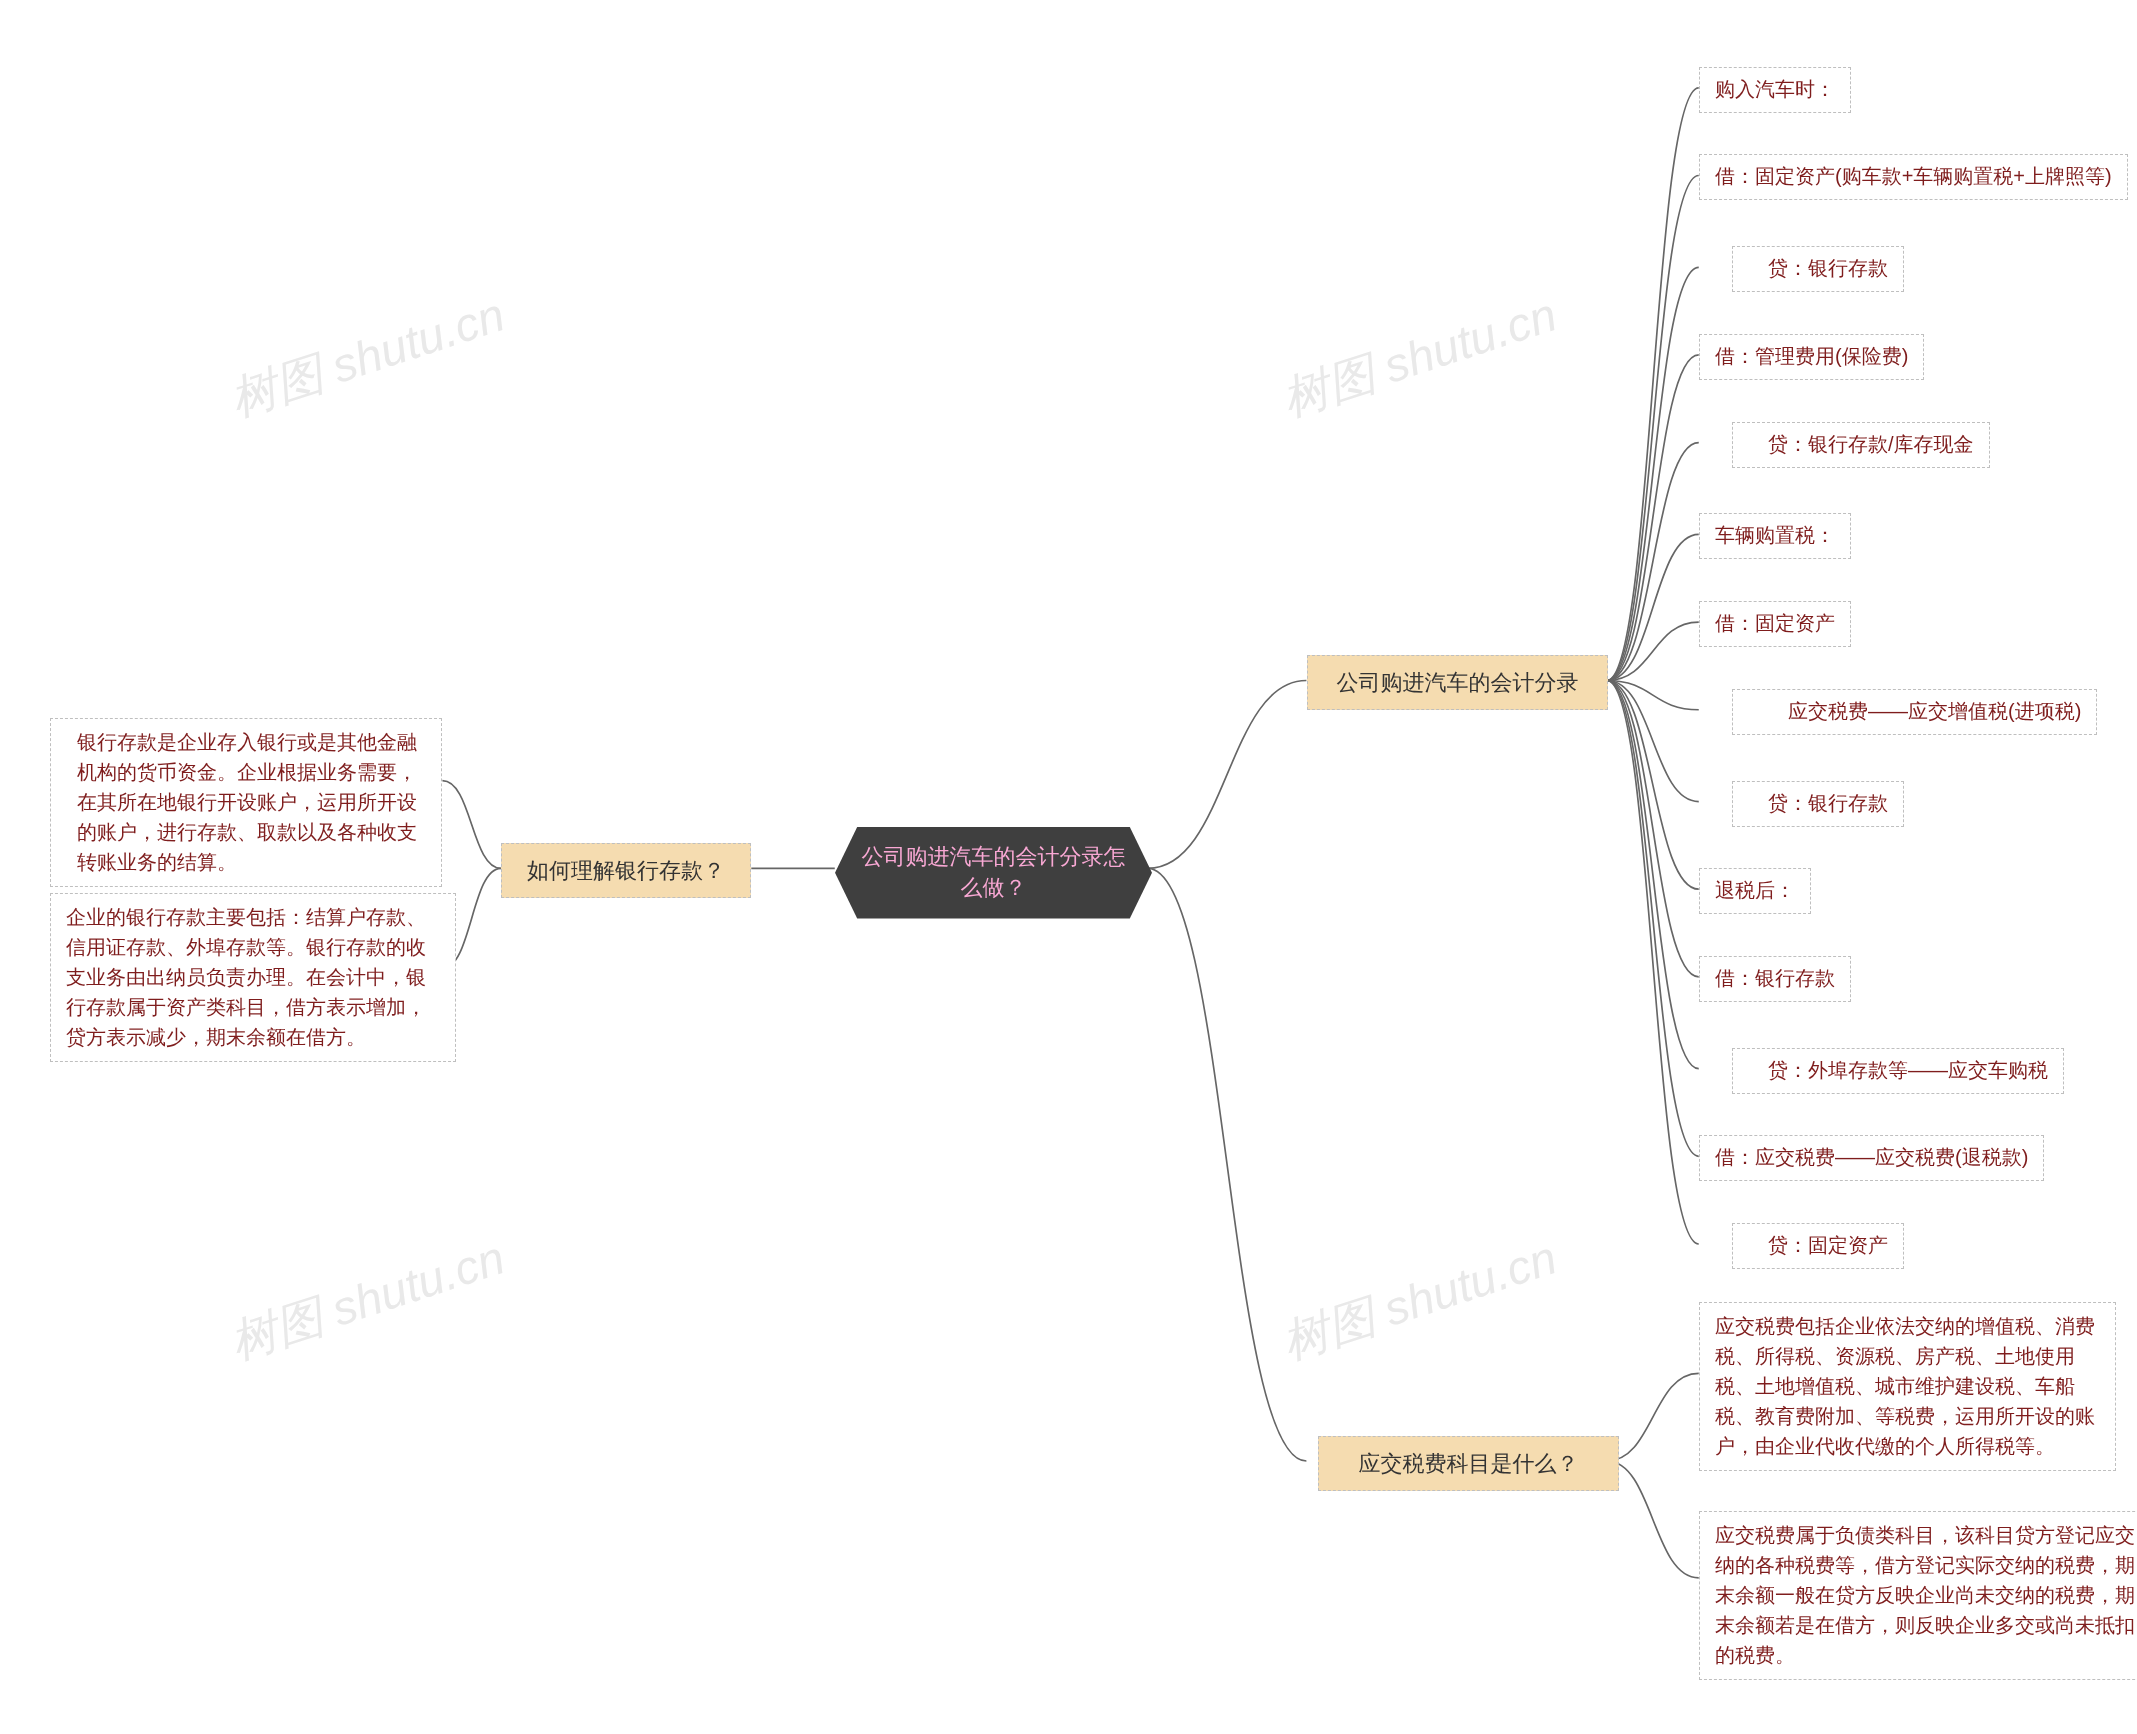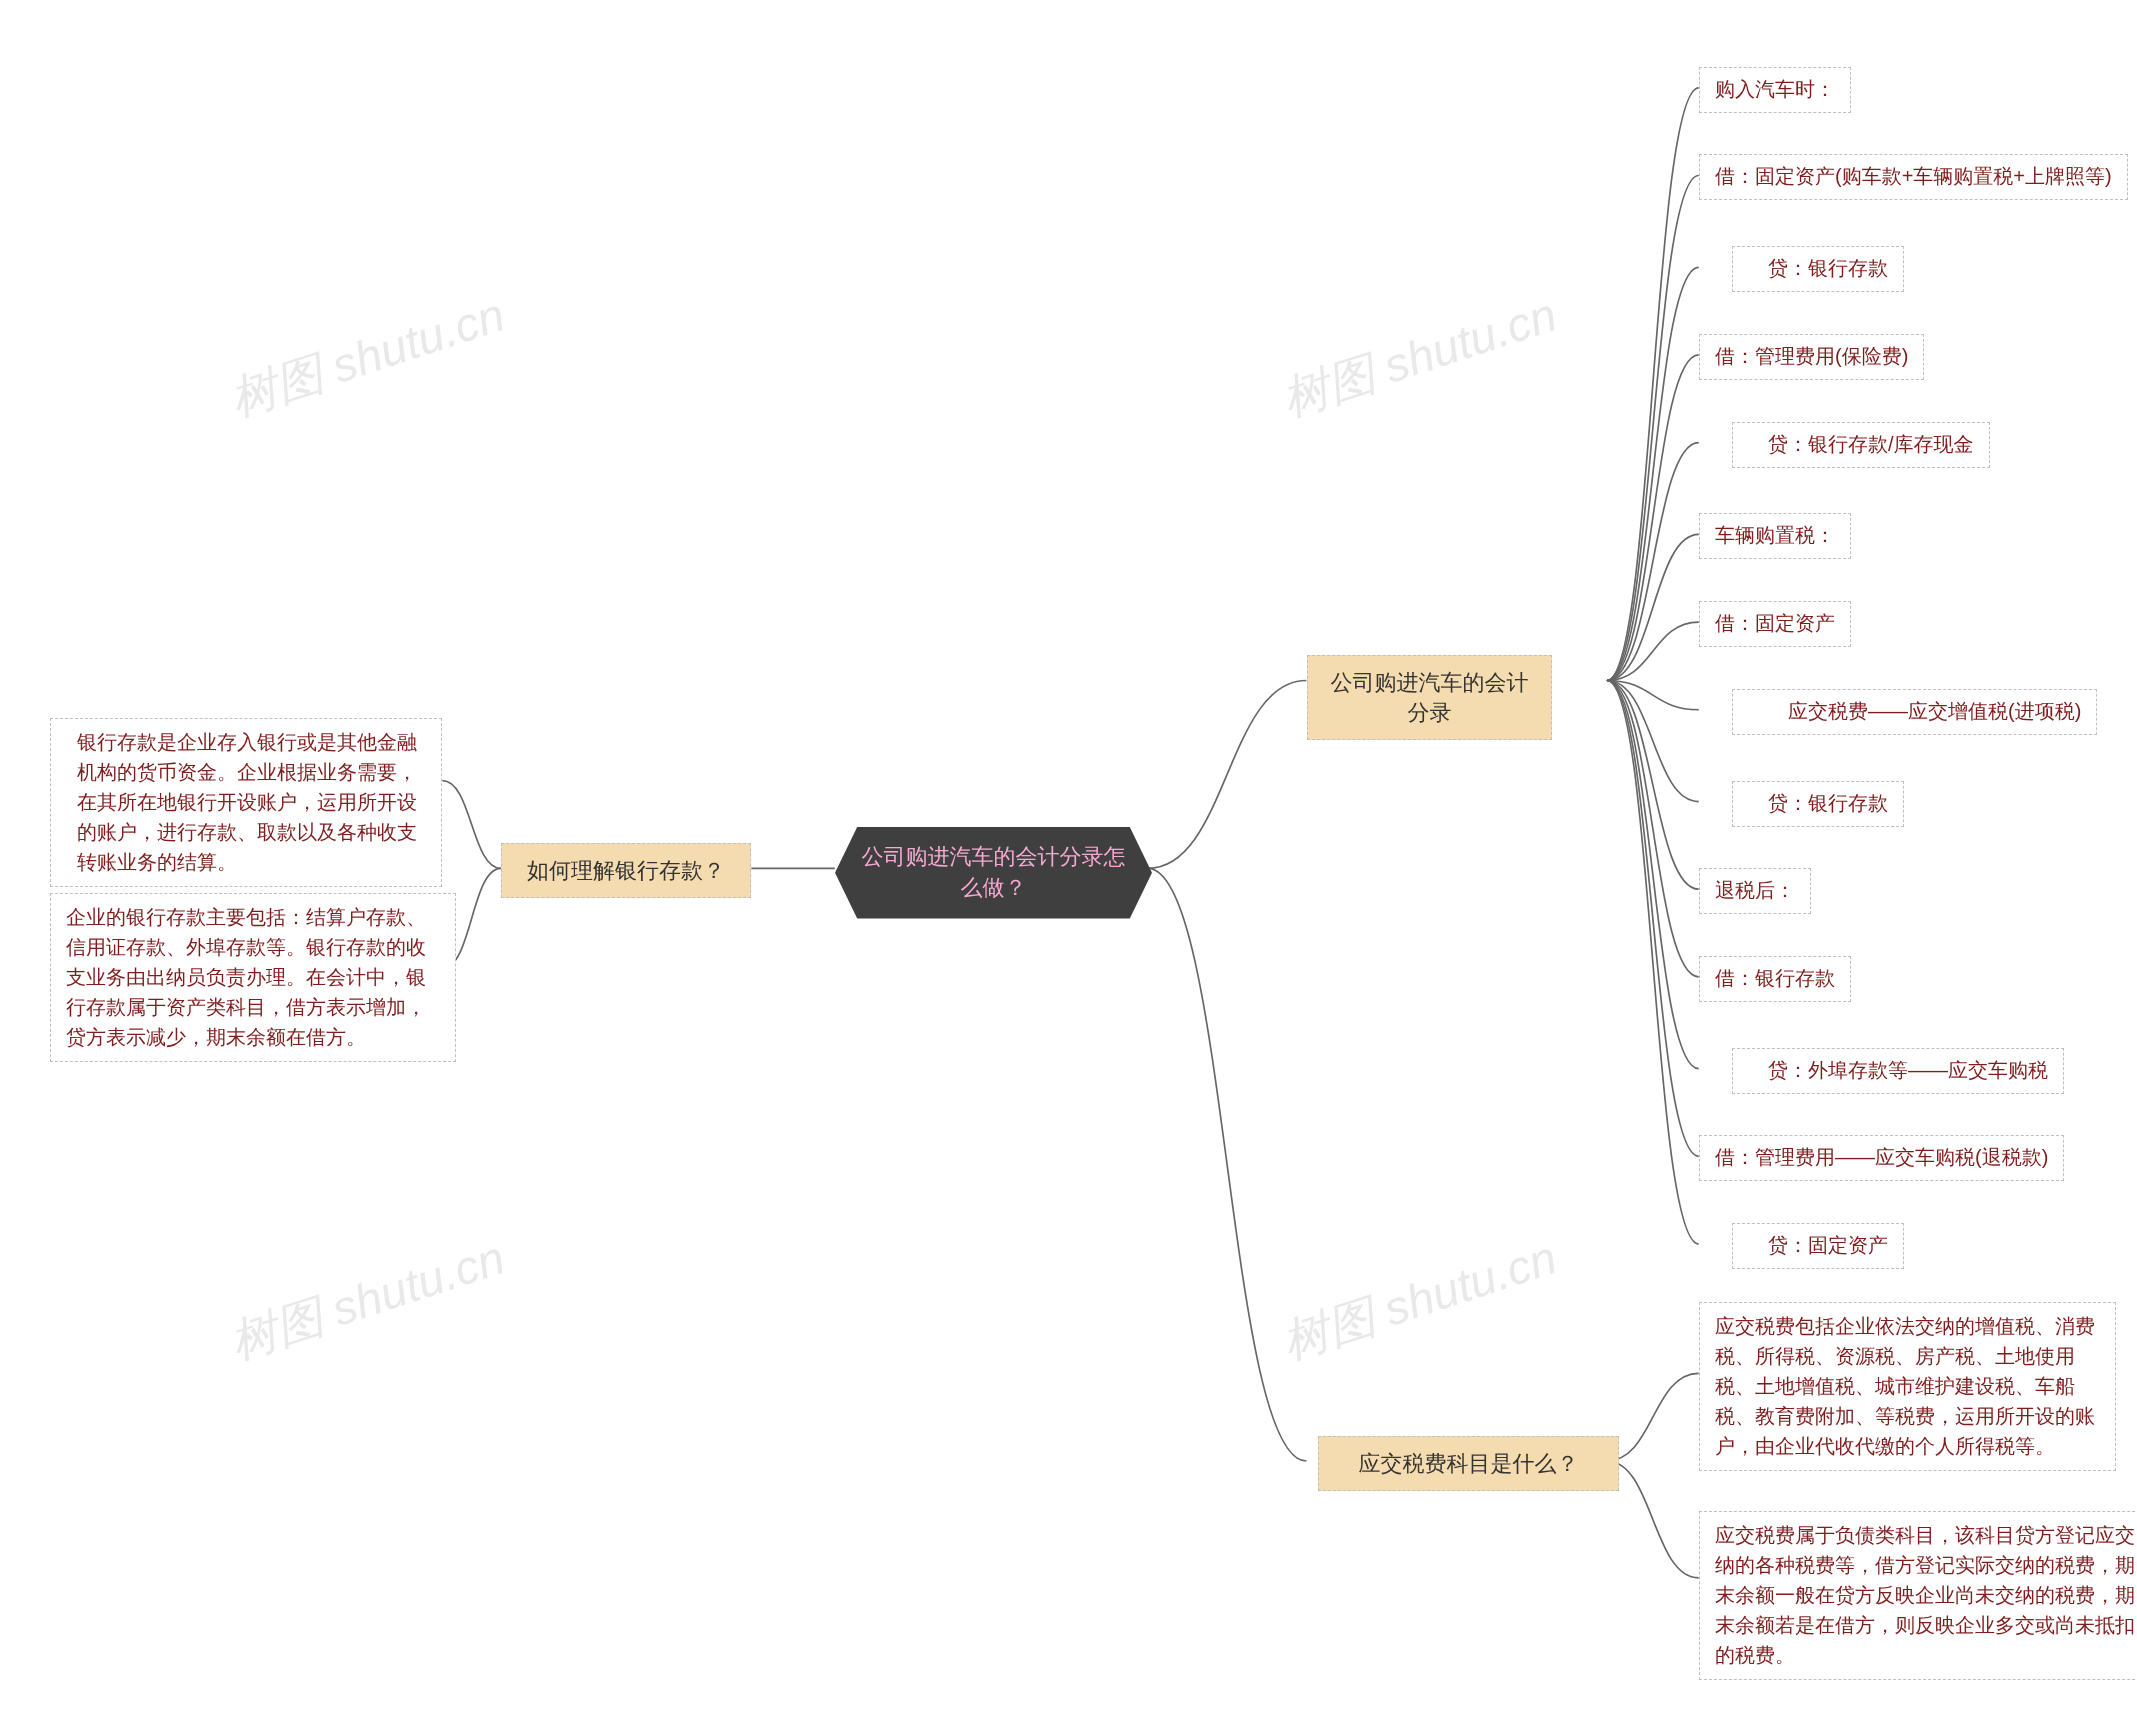--- a/index.html
+++ b/index.html
@@ -108,21 +108,21 @@
     <path d="M 1925 1750 C 1980 1750, 1980 1890, 2035 1890" stroke="#666" stroke-width="2" fill="none"></path>
 
     <path d="M 600 1040 C 565 1040, 565 935, 530 935" stroke="#666" stroke-width="2" fill="none"></path>
     <path d="M 600 1040 C 565 1040, 565 1160, 530 1160" stroke="#666" stroke-width="2" fill="none"></path>
   </svg>
 
   <div class="node root" style="left:835px; top:827px; width:317px;">
     <span>公司购进汽车的会计分录怎么做？</span>
   </div>
 
-  <div class="node branch" style="left:1307px; top:655px; width:245px;">
+  <div class="node branch" style="left:1307px; top:655px; width:301px;">
     <span>公司购进汽车的会计分录</span>
   </div>
 
   <div class="node branch" style="left:1318px; top:1436px; width:301px;">
     <span>应交税费科目是什么？</span>
   </div>
 
   <div class="node branch" style="left:501px; top:843px; width:250px;">
     <span>如何理解银行存款？</span>
   </div>
@@ -132,21 +132,21 @@
   <div class="node leaf" style="left:1732px; top:246px;"><span>　贷：银行存款</span></div>
   <div class="node leaf" style="left:1699px; top:334px;"><span>借：管理费用(保险费)</span></div>
   <div class="node leaf" style="left:1732px; top:422px;"><span>　贷：银行存款/库存现金</span></div>
   <div class="node leaf" style="left:1699px; top:513px;"><span>车辆购置税：</span></div>
   <div class="node leaf" style="left:1699px; top:601px;"><span>借：固定资产</span></div>
   <div class="node leaf" style="left:1732px; top:689px;"><span>　　应交税费——应交增值税(进项税)</span></div>
   <div class="node leaf" style="left:1732px; top:781px;"><span>　贷：银行存款</span></div>
   <div class="node leaf" style="left:1699px; top:868px;"><span>退税后：</span></div>
   <div class="node leaf" style="left:1699px; top:956px;"><span>借：银行存款</span></div>
   <div class="node leaf" style="left:1732px; top:1048px;"><span>　贷：外埠存款等——应交车购税</span></div>
-  <div class="node leaf" style="left:1699px; top:1135px;"><span>借：管理费用——应交车购税(退税款)</span></div>
+  <div class="node leaf" style="left:1699px; top:1135px;"><span>借：应交税费——应交税费(退税款)</span></div>
   <div class="node leaf" style="left:1732px; top:1223px;"><span>　贷：固定资产</span></div>
 
   <div class="node leaf leaf-wrap" style="left:1699px; top:1302px; width:417px;"><span>应交税费包括企业依法交纳的增值税、消费税、所得税、资源税、房产税、土地使用税、土地增值税、城市维护建设税、车船税、教育费附加、等税费，运用所开设的账户，由企业代收代缴的个人所得税等。</span></div>
   <div class="node leaf leaf-wrap" style="left:1699px; top:1511px; width:466px;"><span>应交税费属于负债类科目，该科目贷方登记应交纳的各种税费等，借方登记实际交纳的税费，期末余额一般在贷方反映企业尚未交纳的税费，期末余额若是在借方，则反映企业多交或尚未抵扣的税费。</span></div>
 
   <div class="node leaf leaf-wrap" style="left:50px; top:718px; width:392px;padding-left:26px;"><span>银行存款是企业存入银行或是其他金融机构的货币资金。企业根据业务需要，在其所在地银行开设账户，运用所开设的账户，进行存款、取款以及各种收支转账业务的结算。</span></div>
   <div class="node leaf leaf-wrap" style="left:50px; top:893px; width:406px;"><span>企业的银行存款主要包括：结算户存款、信用证存款、外埠存款等。银行存款的收支业务由出纳员负责办理。在会计中，银行存款属于资产类科目，借方表示增加，贷方表示减少，期末余额在借方。</span></div>
 
 </div>
 

